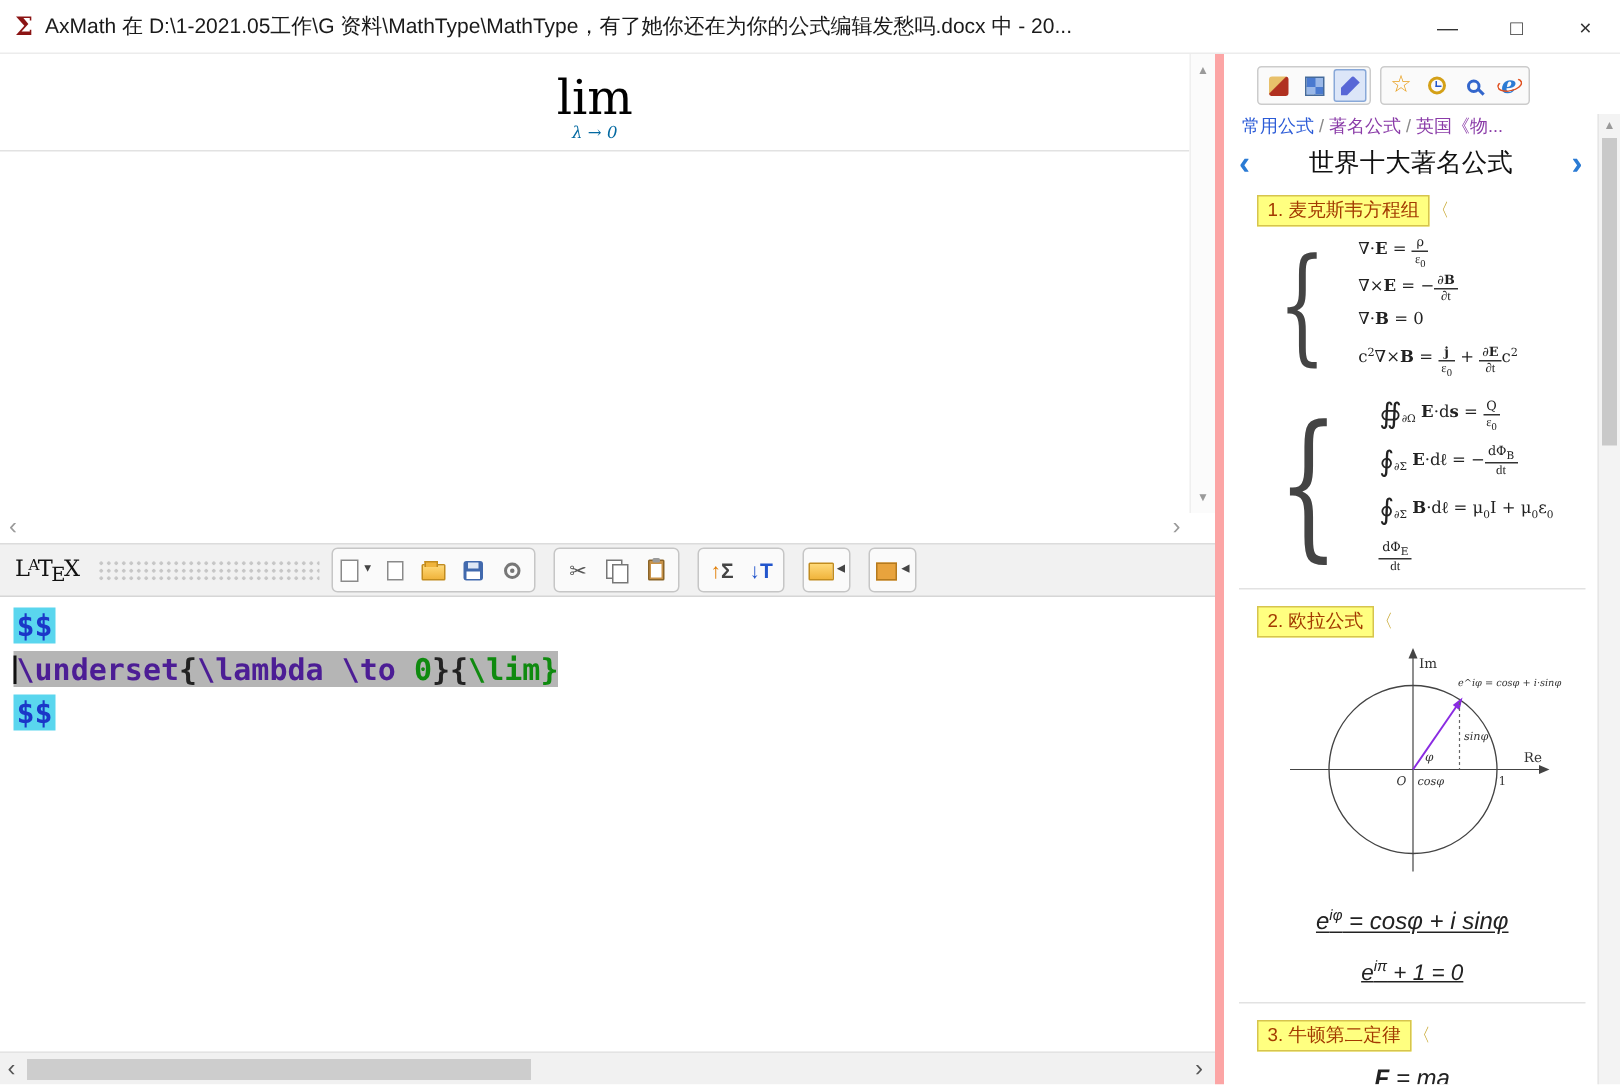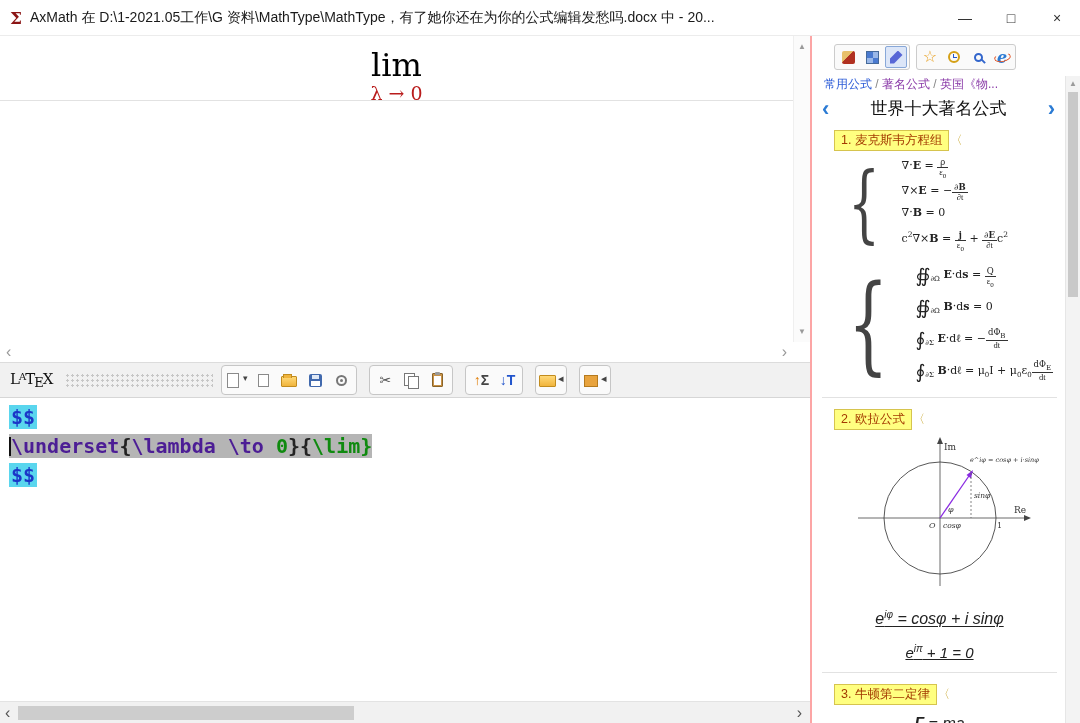--- a/index.html
+++ b/index.html
@@ -11,27 +11,27 @@
               background:#fff; border-bottom:1px solid #ececec; }
   .app-icon { font-family:"DejaVu Serif",serif; font-weight:bold; color:#8b1414;
               font-size:17px; margin-right:8px; }
   .win-title { flex:1; font-size:14px; color:#1a1a1a; white-space:nowrap; overflow:hidden; }
   .win-ctrl { width:46px; height:36px; display:flex; align-items:center; justify-content:center;
               font-size:14px; color:#333; }
 
   
   .content { display:flex; height:687px; }
   .left { width:810px; display:flex; flex-direction:column; position:relative; }
-  .sidebar { width:270px; border-left:2px solid #fca5a5; position:relative; background:#fff; }
+  .sidebar { width:270px; border-left:6px solid #fca5a5; position:relative; background:#fff; }
 
   
   .preview { height:326px; position:relative; background:#fff; }
   .preview-formula { position:absolute; top:12px; left:0; right:17px; text-align:center; }
   .lim-main { font-family:"DejaVu Serif",serif; font-size:32px; color:#000; line-height:34px; }
-  .lim-sub  { font-family:"DejaVu Serif",serif; font-size:19px; color:#b91c1c; }
+  .lim-sub  { font-family:"DejaVu Serif",serif; font-style:italic; font-size:11px; color:#0369a1; }
   .preview-rule { position:absolute; top:64px; left:0; right:17px; border-top:1px solid #e2e2e2; }
   .preview-vscroll { position:absolute; top:0; right:0; bottom:20px; width:17px;
                      background:#fbfbfb; border-left:1px solid #efefef; }
   .vs-arrow { position:absolute; left:0; right:0; text-align:center; color:#9a9a9a; font-size:8px; }
   .vs-up { top:6px; } .vs-down { bottom:6px; }
   .preview-bottomrow { position:absolute; bottom:0; left:0; right:17px; height:20px; }
   .pb-chev { position:absolute; top:0; color:#9a9a9a; font-size:16px; line-height:20px; }
   .pb-left { left:6px; } .pb-right { right:6px; }
 
   
@@ -318,21 +318,20 @@
                 <div class="eq">∇·<b>E</b> = <span class="frac"><span class="fn">ρ</span><span class="fd">ε<sub>0</sub></span></span></div>
                 <div class="eq">∇×<b>E</b> = −<span class="frac"><span class="fn">∂<b>B</b></span><span class="fd">∂t</span></span></div>
                 <div class="eq">∇·<b>B</b> = 0</div>
                 <div class="eq">c<sup>2</sup>∇×<b>B</b> = <span class="frac"><span class="fn"><b>j</b></span><span class="fd">ε<sub>0</sub></span></span> + <span class="frac"><span class="fn">∂<b>E</b></span><span class="fd">∂t</span></span>c<sup>2</sup></div>
               </div>
           </div>
           <div class="eq-system large">
             <span class="big-brace">{</span>
             <div class="eq-col">
                 <div class="eq"><span class="int">∯</span><sub>∂Ω</sub> <b>E</b>·d<b>s</b> = <span class="frac"><span class="fn">Q</span><span class="fd">ε<sub>0</sub></span></span></div>
-                <div class="eq"><span class="int">∯</span><sub>∂Ω</sub> <b>B</b>·d<b>s</b> = 0</div>
                 <div class="eq"><span class="int">∮</span><sub>∂Σ</sub> <b>E</b>·d<b>ℓ</b> = −<span class="frac"><span class="fn">dΦ<sub>B</sub></span><span class="fd">dt</span></span></div>
                 <div class="eq"><span class="int">∮</span><sub>∂Σ</sub> <b>B</b>·d<b>ℓ</b> = μ<sub>0</sub>I + μ<sub>0</sub>ε<sub>0</sub><span class="frac"><span class="fn">dΦ<sub>E</sub></span><span class="fd">dt</span></span></div>
               </div>
           </div>
         </div>
 
         <div class="section bordered">
           <div class="label-row">
             <span class="sec-label">2. 欧拉公式</span><span class="label-tail">〈</span>
           </div>

